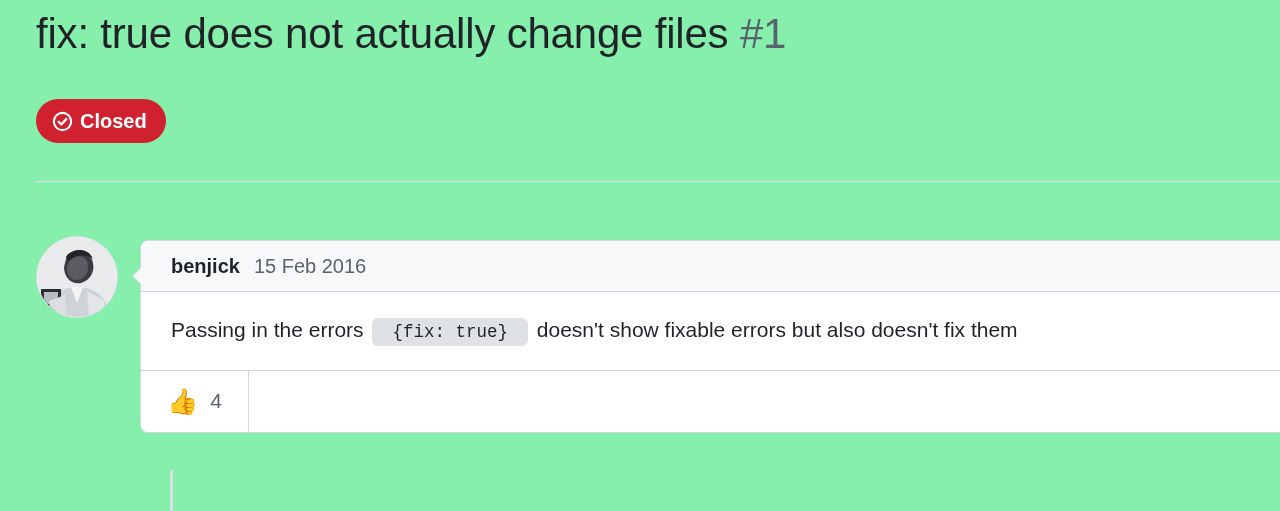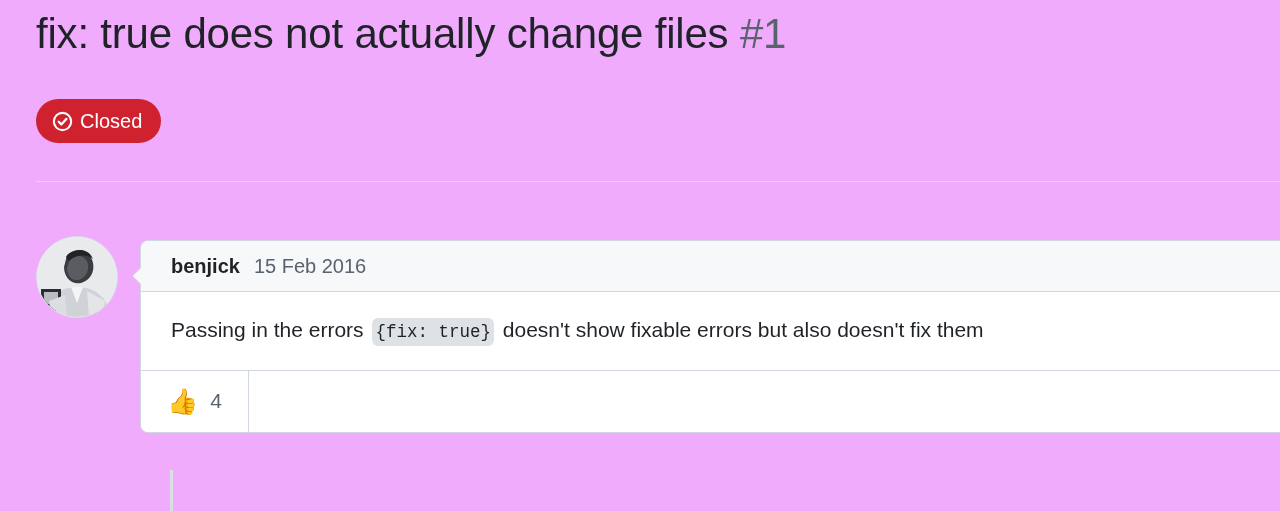--- a/index.html
+++ b/index.html
@@ -9,21 +9,21 @@
     height: 511px;
     background: #ffffff;
     font-family: "Liberation Sans", sans-serif;
     overflow: hidden;
   }
 
   #page {
     position: relative;
     width: 1280px;
     height: 511px;
-    background: #f0abfc;
+    background: #86efac;
   }
 
   
   .issue-title {
     position: absolute;
     left: 36px;
     top: 8px;
     font-size: 42px;
     font-weight: 400;
     line-height: 1.25;
@@ -49,21 +49,21 @@
   .state-badge {
     display: inline-flex;
     align-items: center;
     gap: 7px;
     height: 44px;
     padding: 0 19px 0 16px;
     border-radius: 22px;
     background: #cf222e;
     color: #ffffff;
     font-size: 20px;
-    font-weight: 400;
+    font-weight: 700;
     white-space: nowrap;
   }
   .state-badge svg { display: block; }
 
   .meta-text {
     margin-left: 22px;
     font-size: 20px;
     color: #59636e;
     white-space: nowrap;
     line-height: 1.2;
@@ -168,21 +168,21 @@
     line-height: 1.5;
     color: #1f2328;
     white-space: nowrap;
   }
 
   code.inline-code {
     font-family: "Liberation Mono", monospace;
     font-size: 17.5px;
     background: #dfe2e5;
     border-radius: 6px;
-    padding: 4px 3px;
+    padding: 4px 20px;
     color: #1f2328;
     margin: 0 3px;
   }
 
   
   .reactions-row {
     display: flex;
     align-items: stretch;
     border-top: 1px solid #d0d7de;
     height: 62px;

